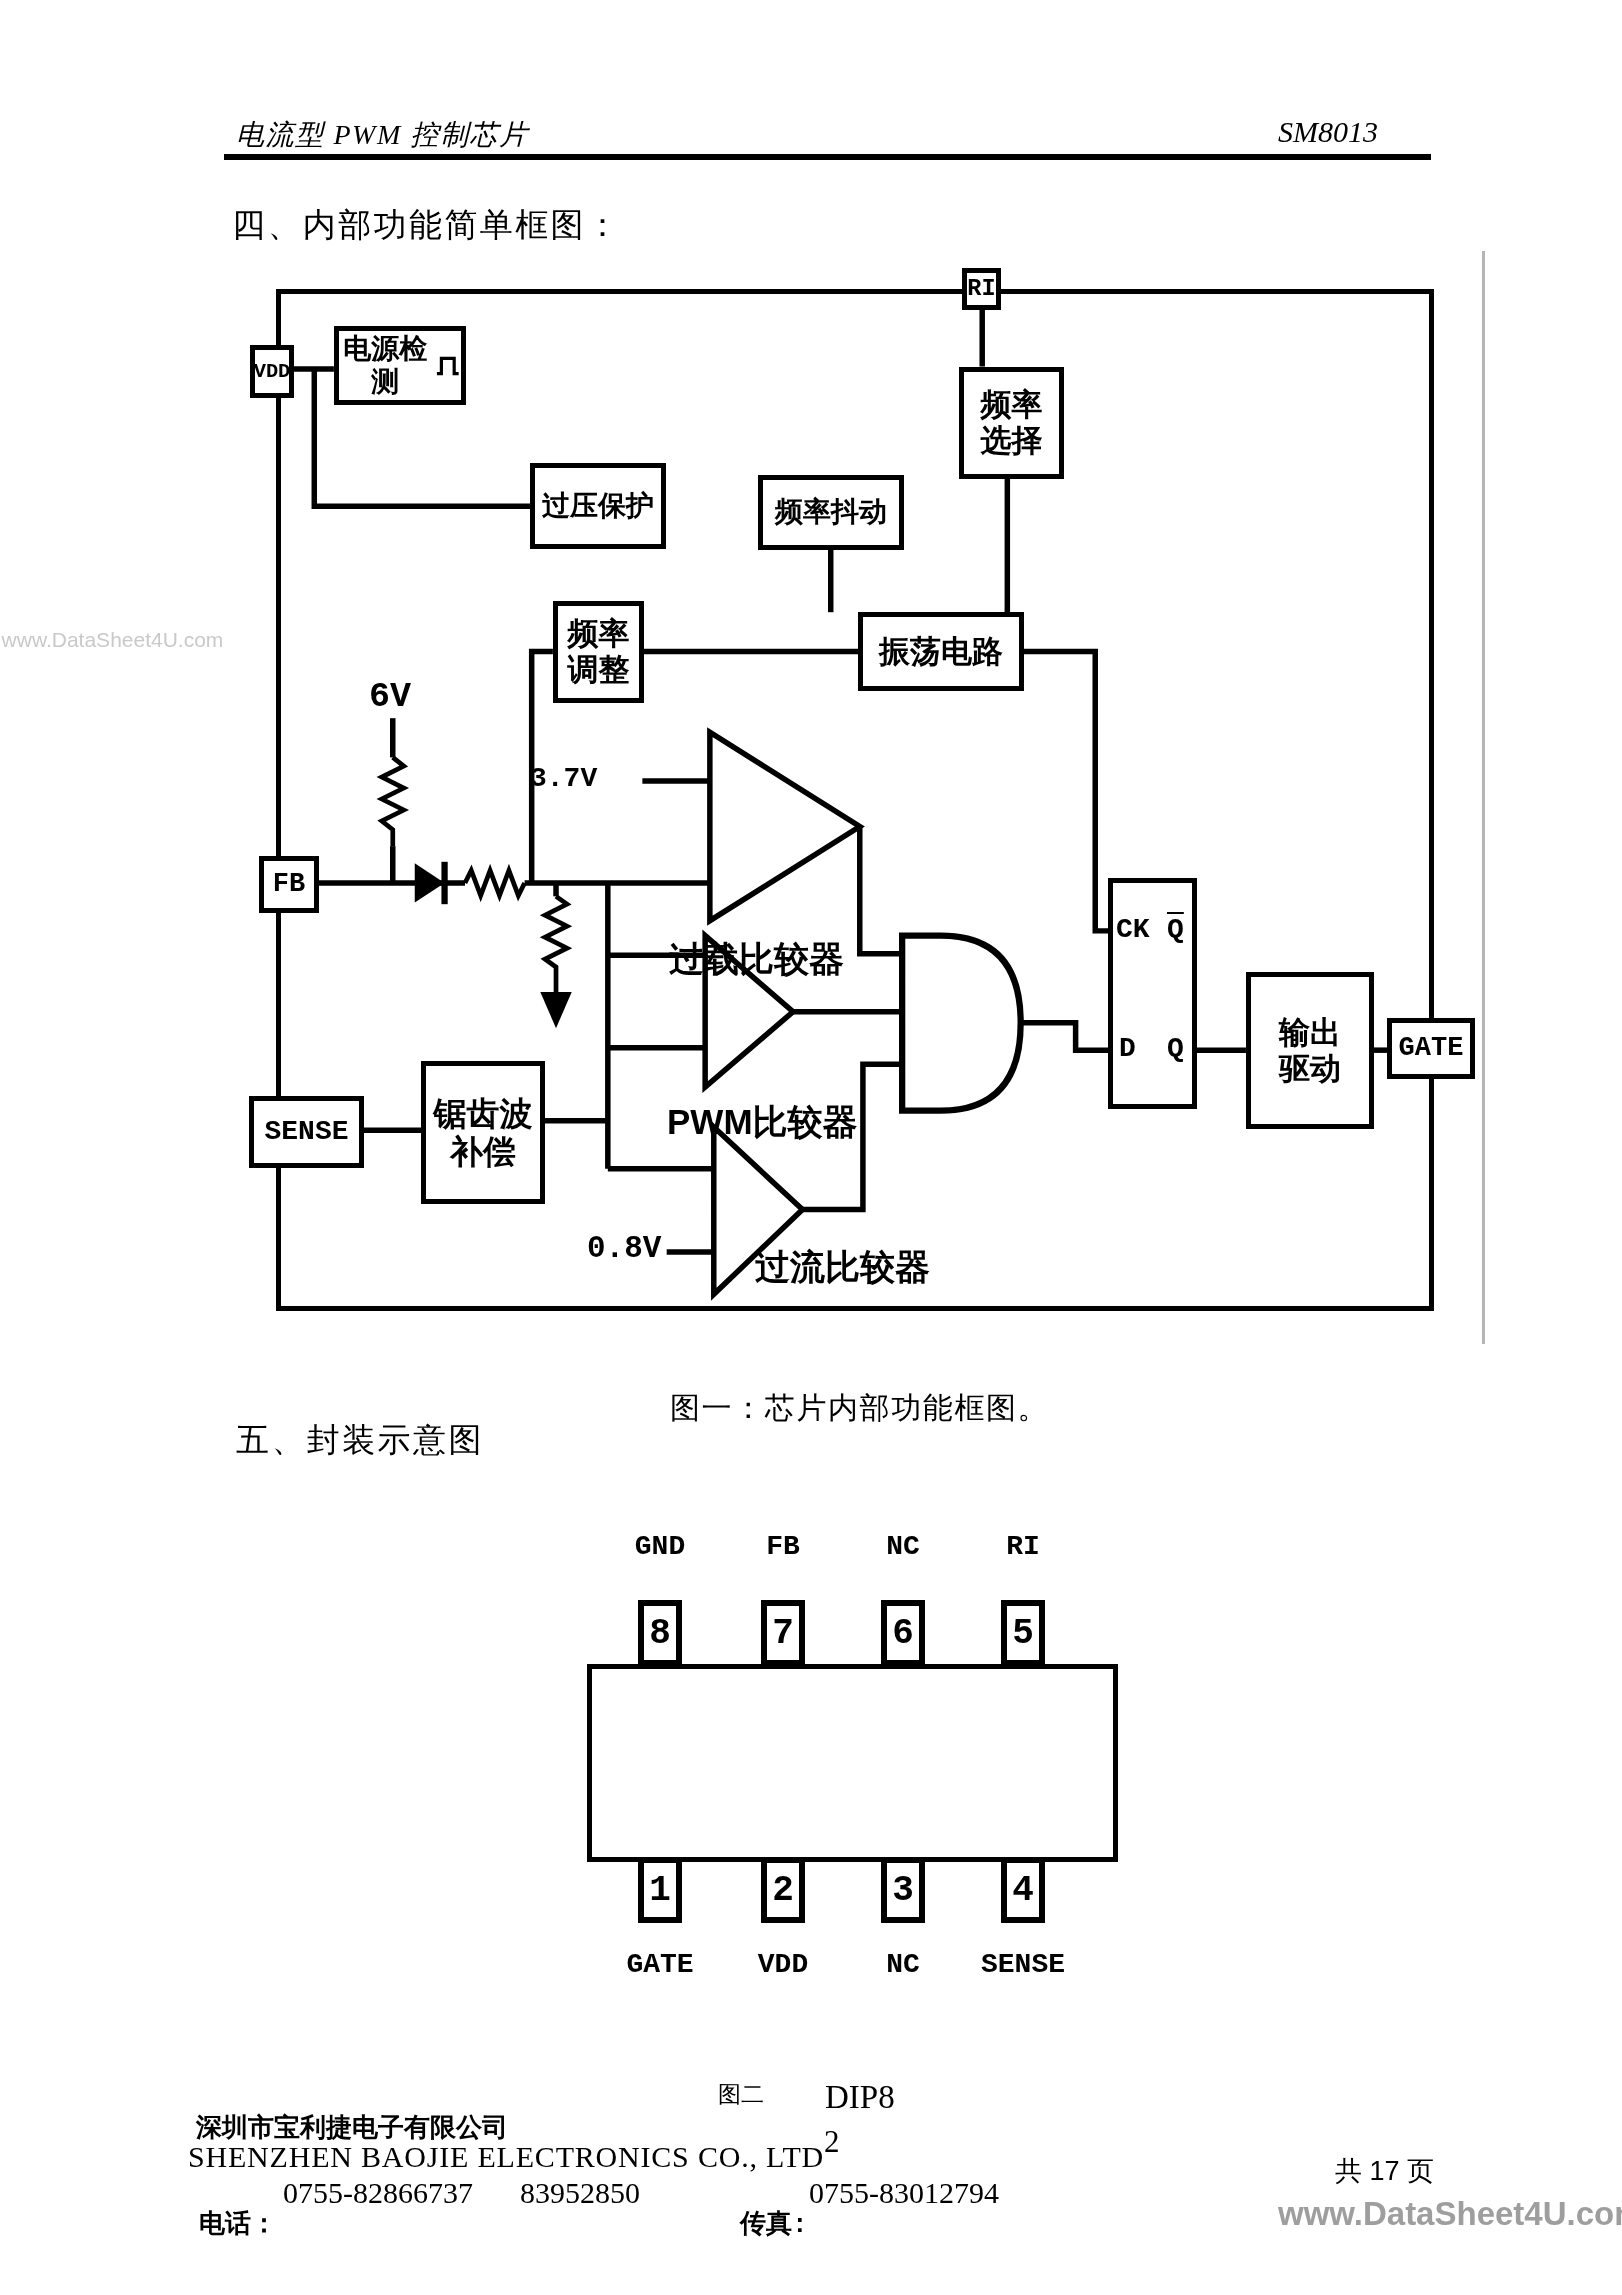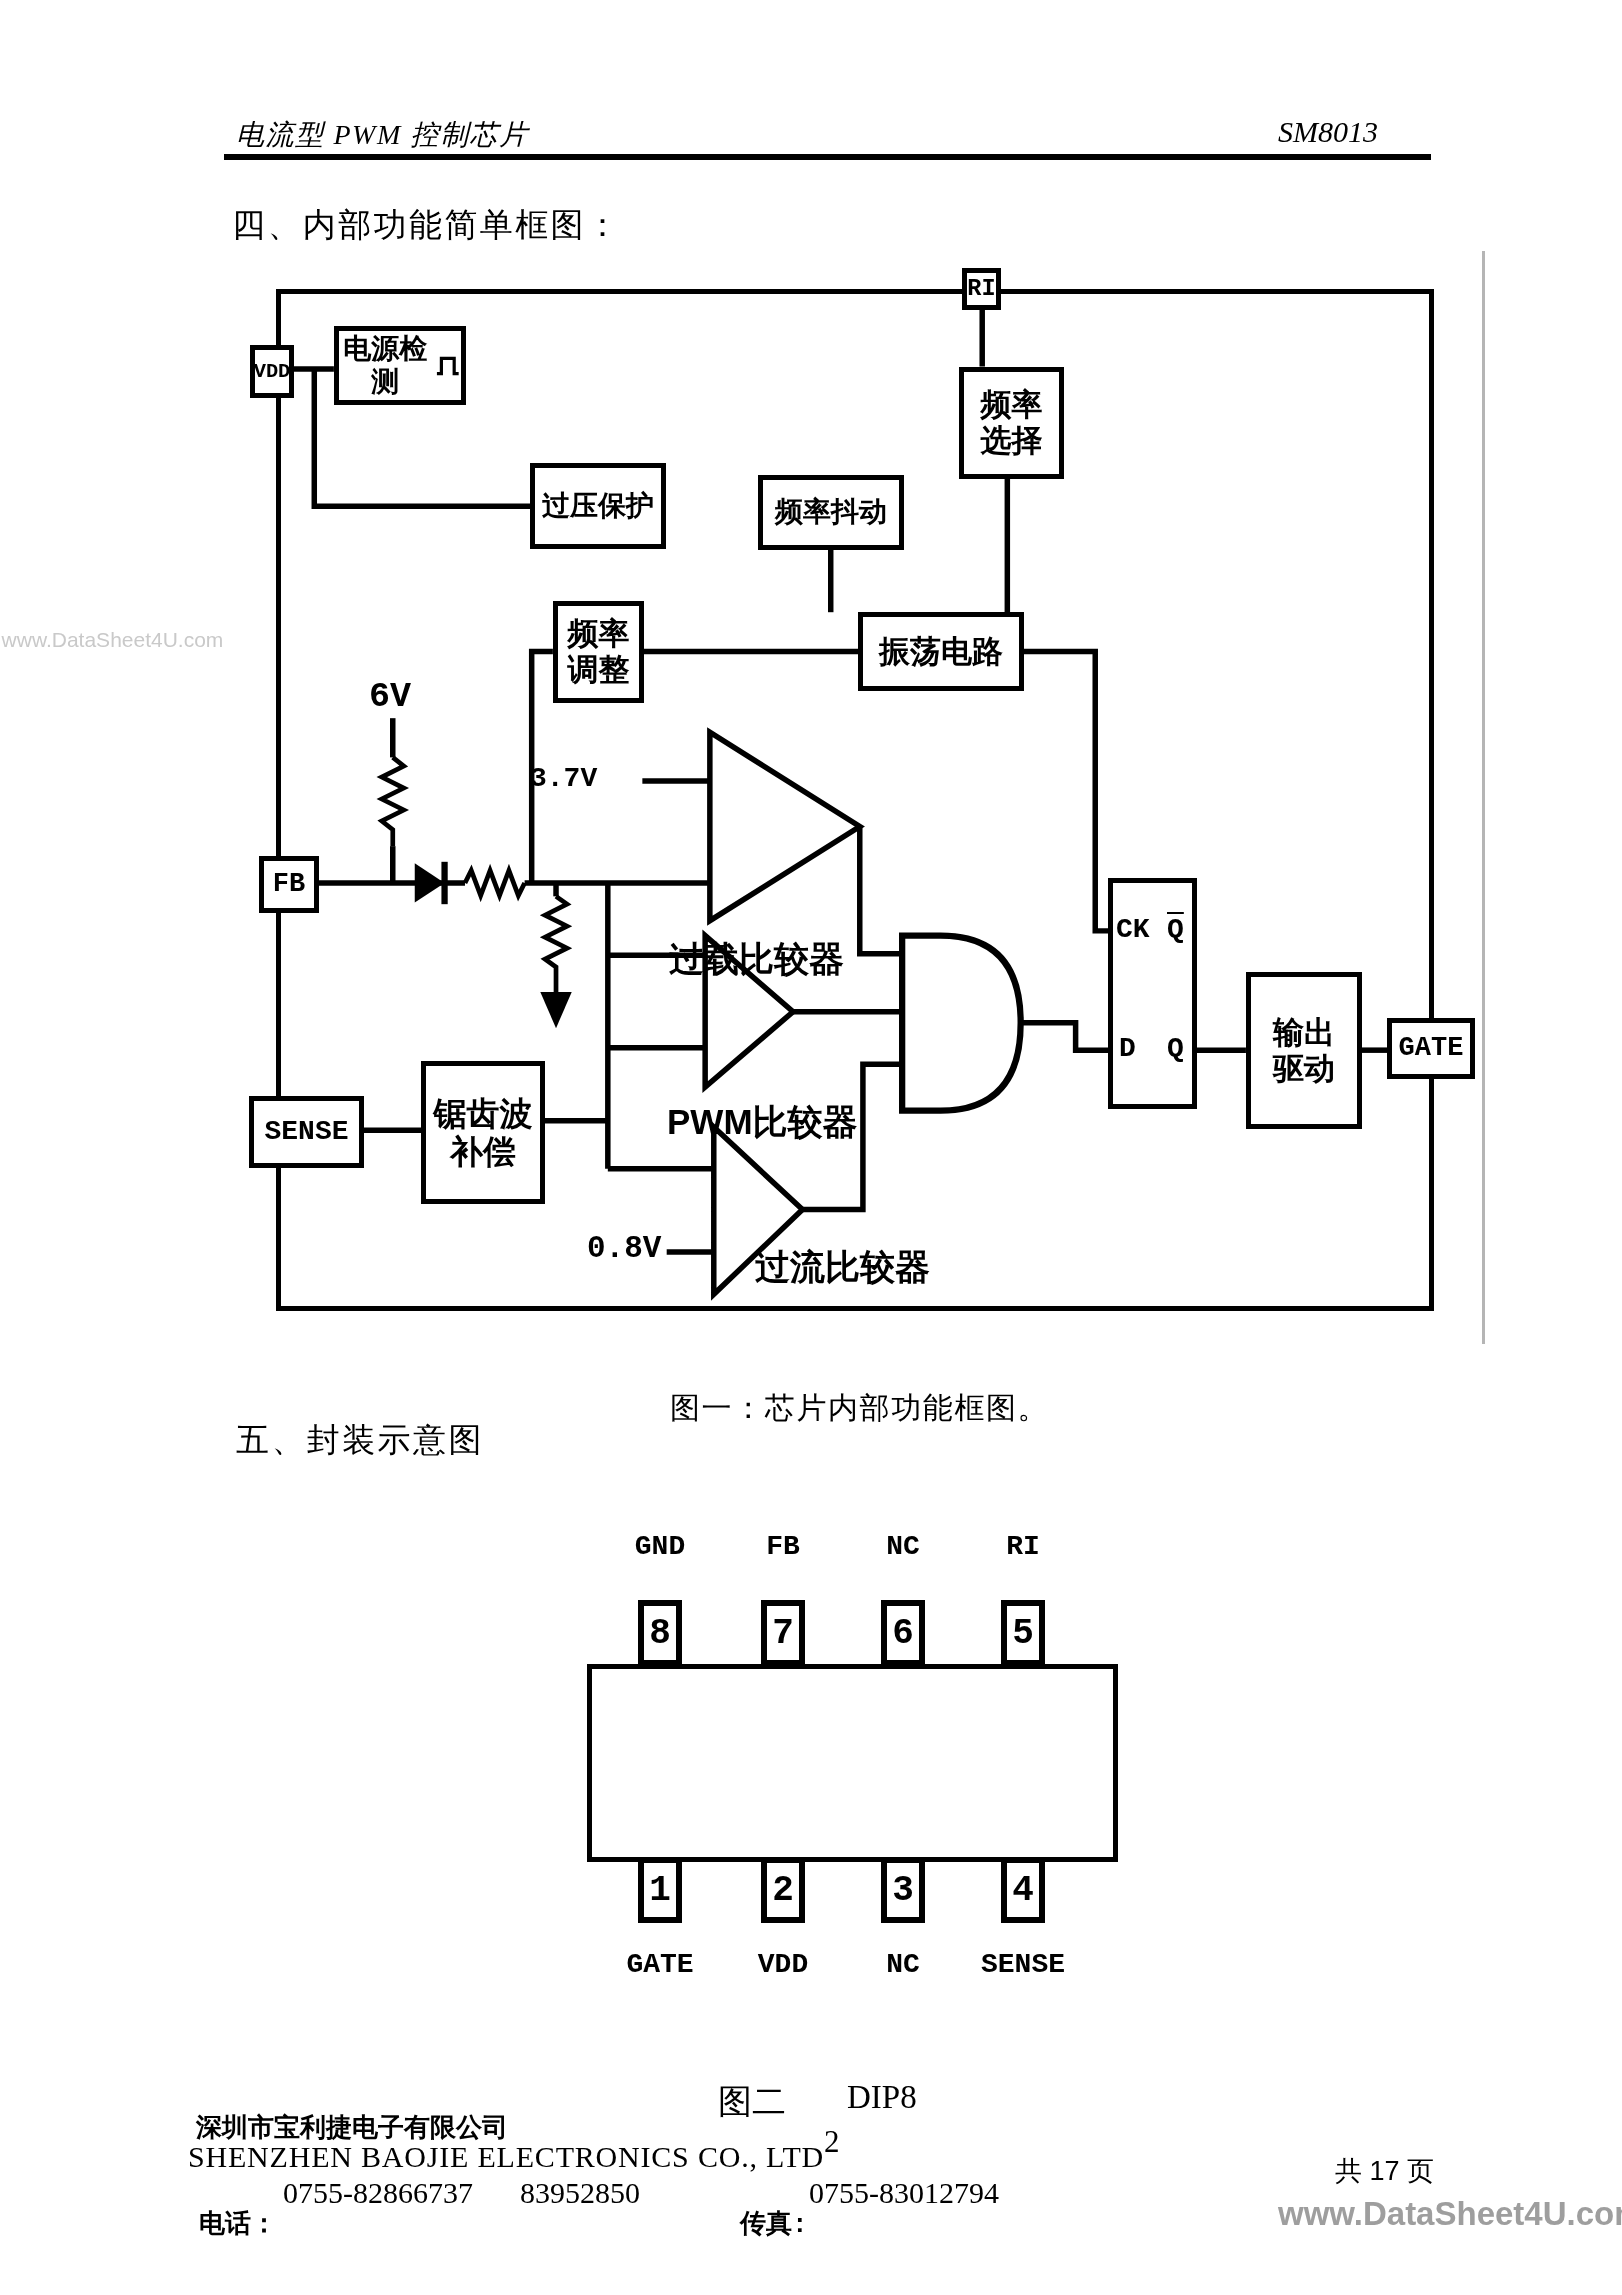--- a/index.html
+++ b/index.html
@@ -166,21 +166,21 @@
   </div>
 
   <div class="dbox mono" style="left:249px;top:1096px;width:115px;height:72px;font-size:28px;">SENSE</div>
 
   <div class="dbox" style="left:1108px;top:878px;width:89px;height:231px;"></div>
   <span class="ff-lab" style="left:1116px;top:914px;">CK</span>
   <span class="ff-lab ol" style="left:1167px;top:914px;">Q</span>
   <span class="ff-lab" style="left:1119px;top:1033px;">D</span>
   <span class="ff-lab" style="left:1167px;top:1033px;">Q</span>
 
-  <div class="dbox" style="left:1246px;top:972px;width:116px;height:157px;font-size:31px;">
+  <div class="dbox" style="left:1246px;top:972px;width:128px;height:157px;font-size:31px;">
     <div>
       <div>输出</div>
       <div>驱动</div>
     </div>
   </div>
 
   <div class="dbox mono" style="left:1387px;top:1018px;width:88px;height:61px;font-size:27px;">GATE</div>
 
   <span class="flabel mono" style="left:369px;top:677px;font-size:35px;">6V</span>
   <span class="flabel mono" style="left:530px;top:763px;font-size:28px;">3.7V</span>
@@ -209,21 +209,21 @@
   <div class="pin" style="left:761px;top:1857px;">2</div>
   <div class="pin" style="left:881px;top:1857px;">3</div>
   <div class="pin" style="left:1001px;top:1857px;">4</div>
 
   <div class="abs pinlab" style="left:597px;top:1949px;">GATE</div>
   <div class="abs pinlab" style="left:720px;top:1949px;">VDD</div>
   <div class="abs pinlab" style="left:840px;top:1949px;">NC</div>
   <div class="abs pinlab" style="left:960px;top:1949px;">SENSE</div>
 
   <div class="abs" style="left:718px;top:2079px;display:flex;gap:61px;">
-    <span style="font-size:34px;text-align:center;">图二</span>
+    <span style="font-size:23px;text-align:center;">图二</span>
     <span style="font:33px 'Liberation Serif',serif;">DIP8</span>
   </div>
 
   <div class="abs ft-cn">深圳市宝利捷电子有限公司</div>
   <div class="abs ft-en">SHENZHEN BAOJIE ELECTRONICS CO., LTD</div>
 
   <span class="abs ft-bold" style="left:199px;top:2178px;">电话：</span>
   <span class="abs ft-num" style="left:283px;top:2176px;">0755-82866737</span>
   <span class="abs ft-num" style="left:520px;top:2176px;">83952850</span>
   <span class="abs ft-bold" style="left:740px;top:2178px;font-family:Liberation Mono, monospace;">传真:</span>

